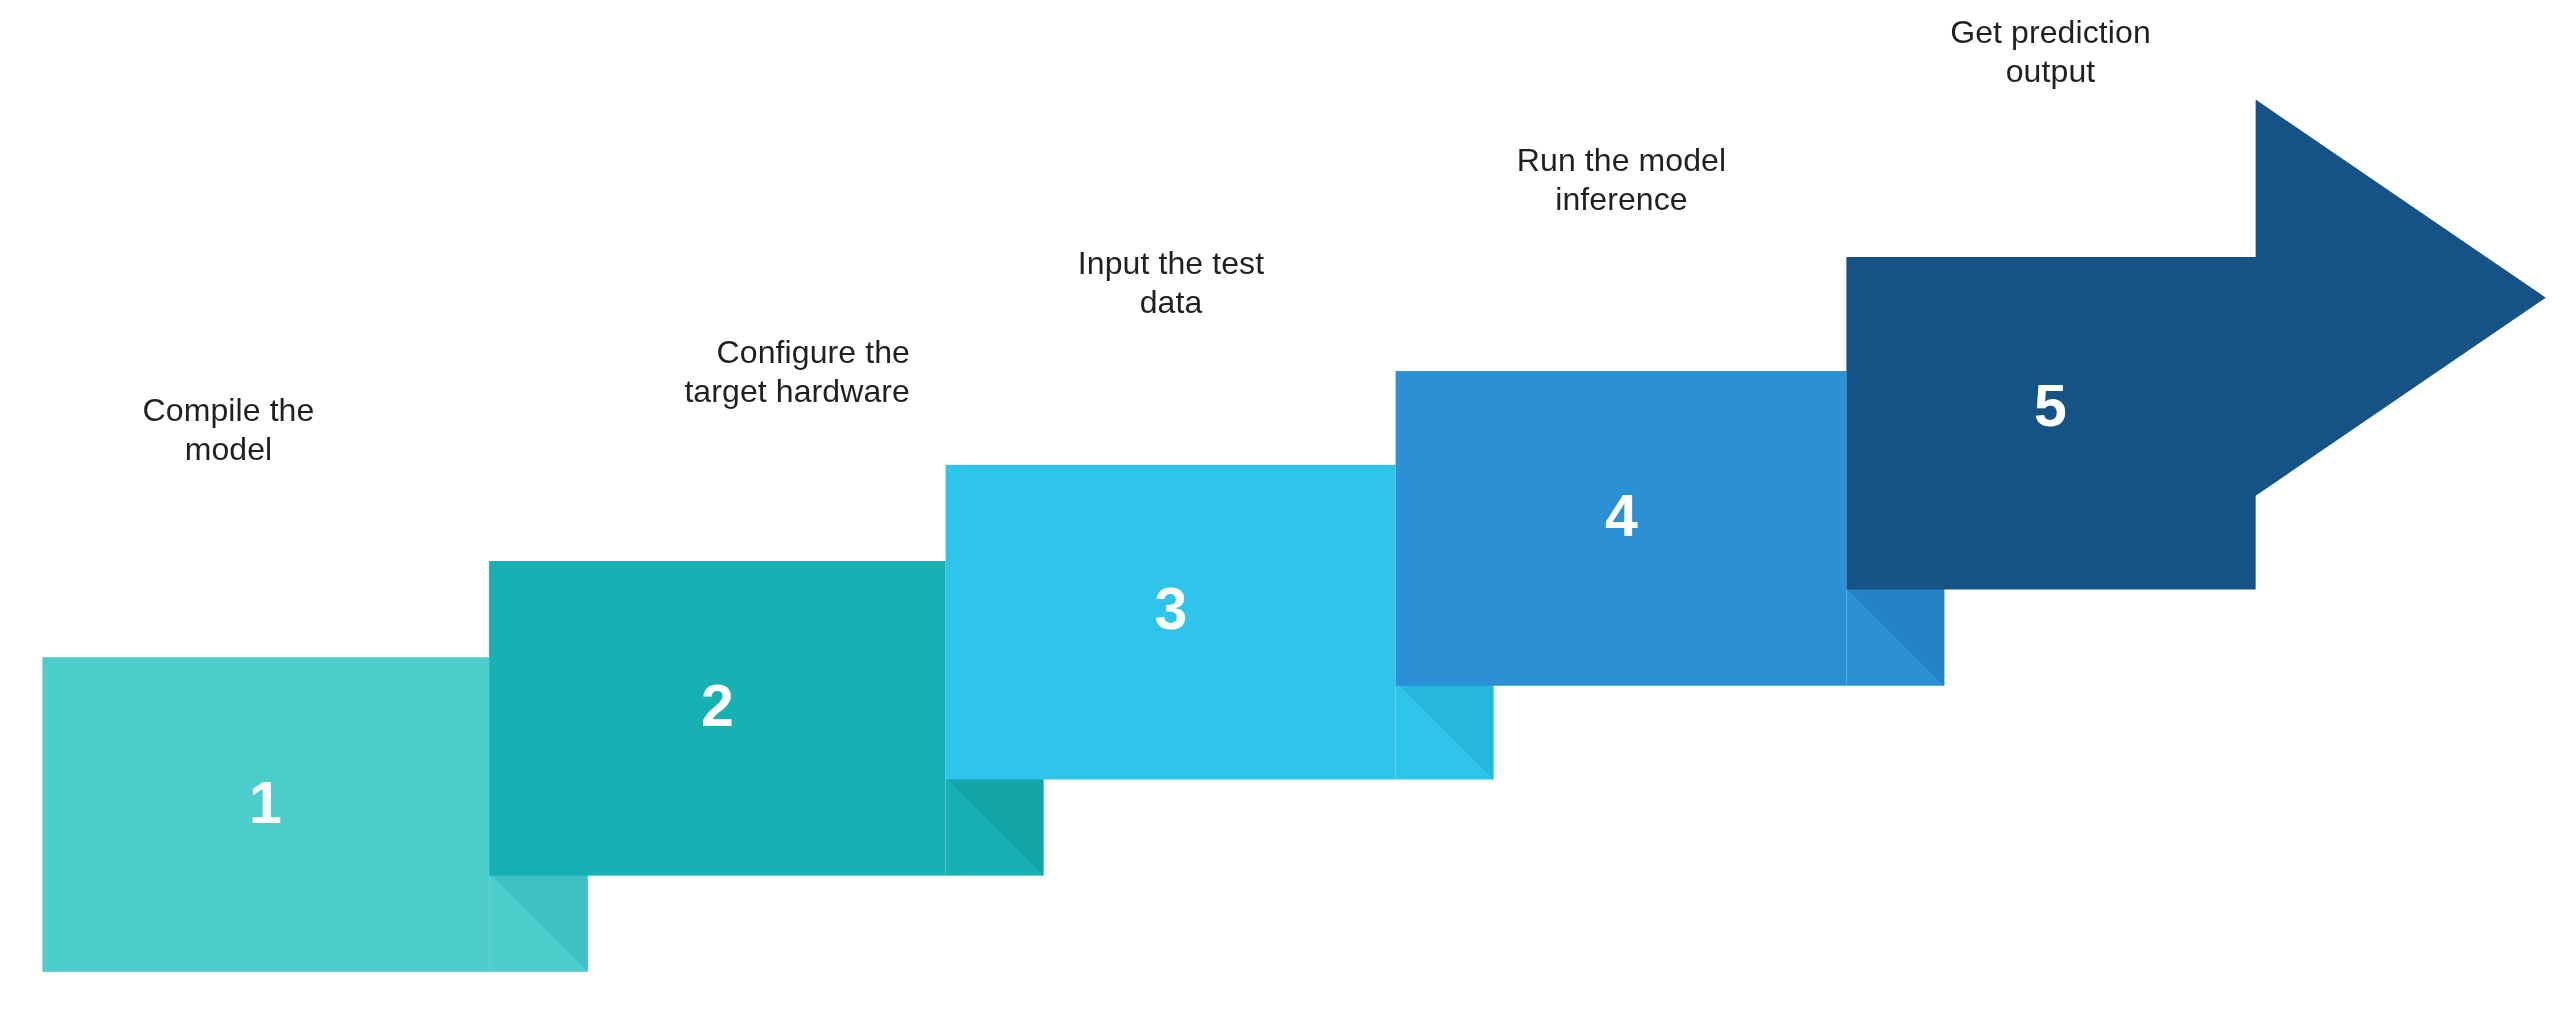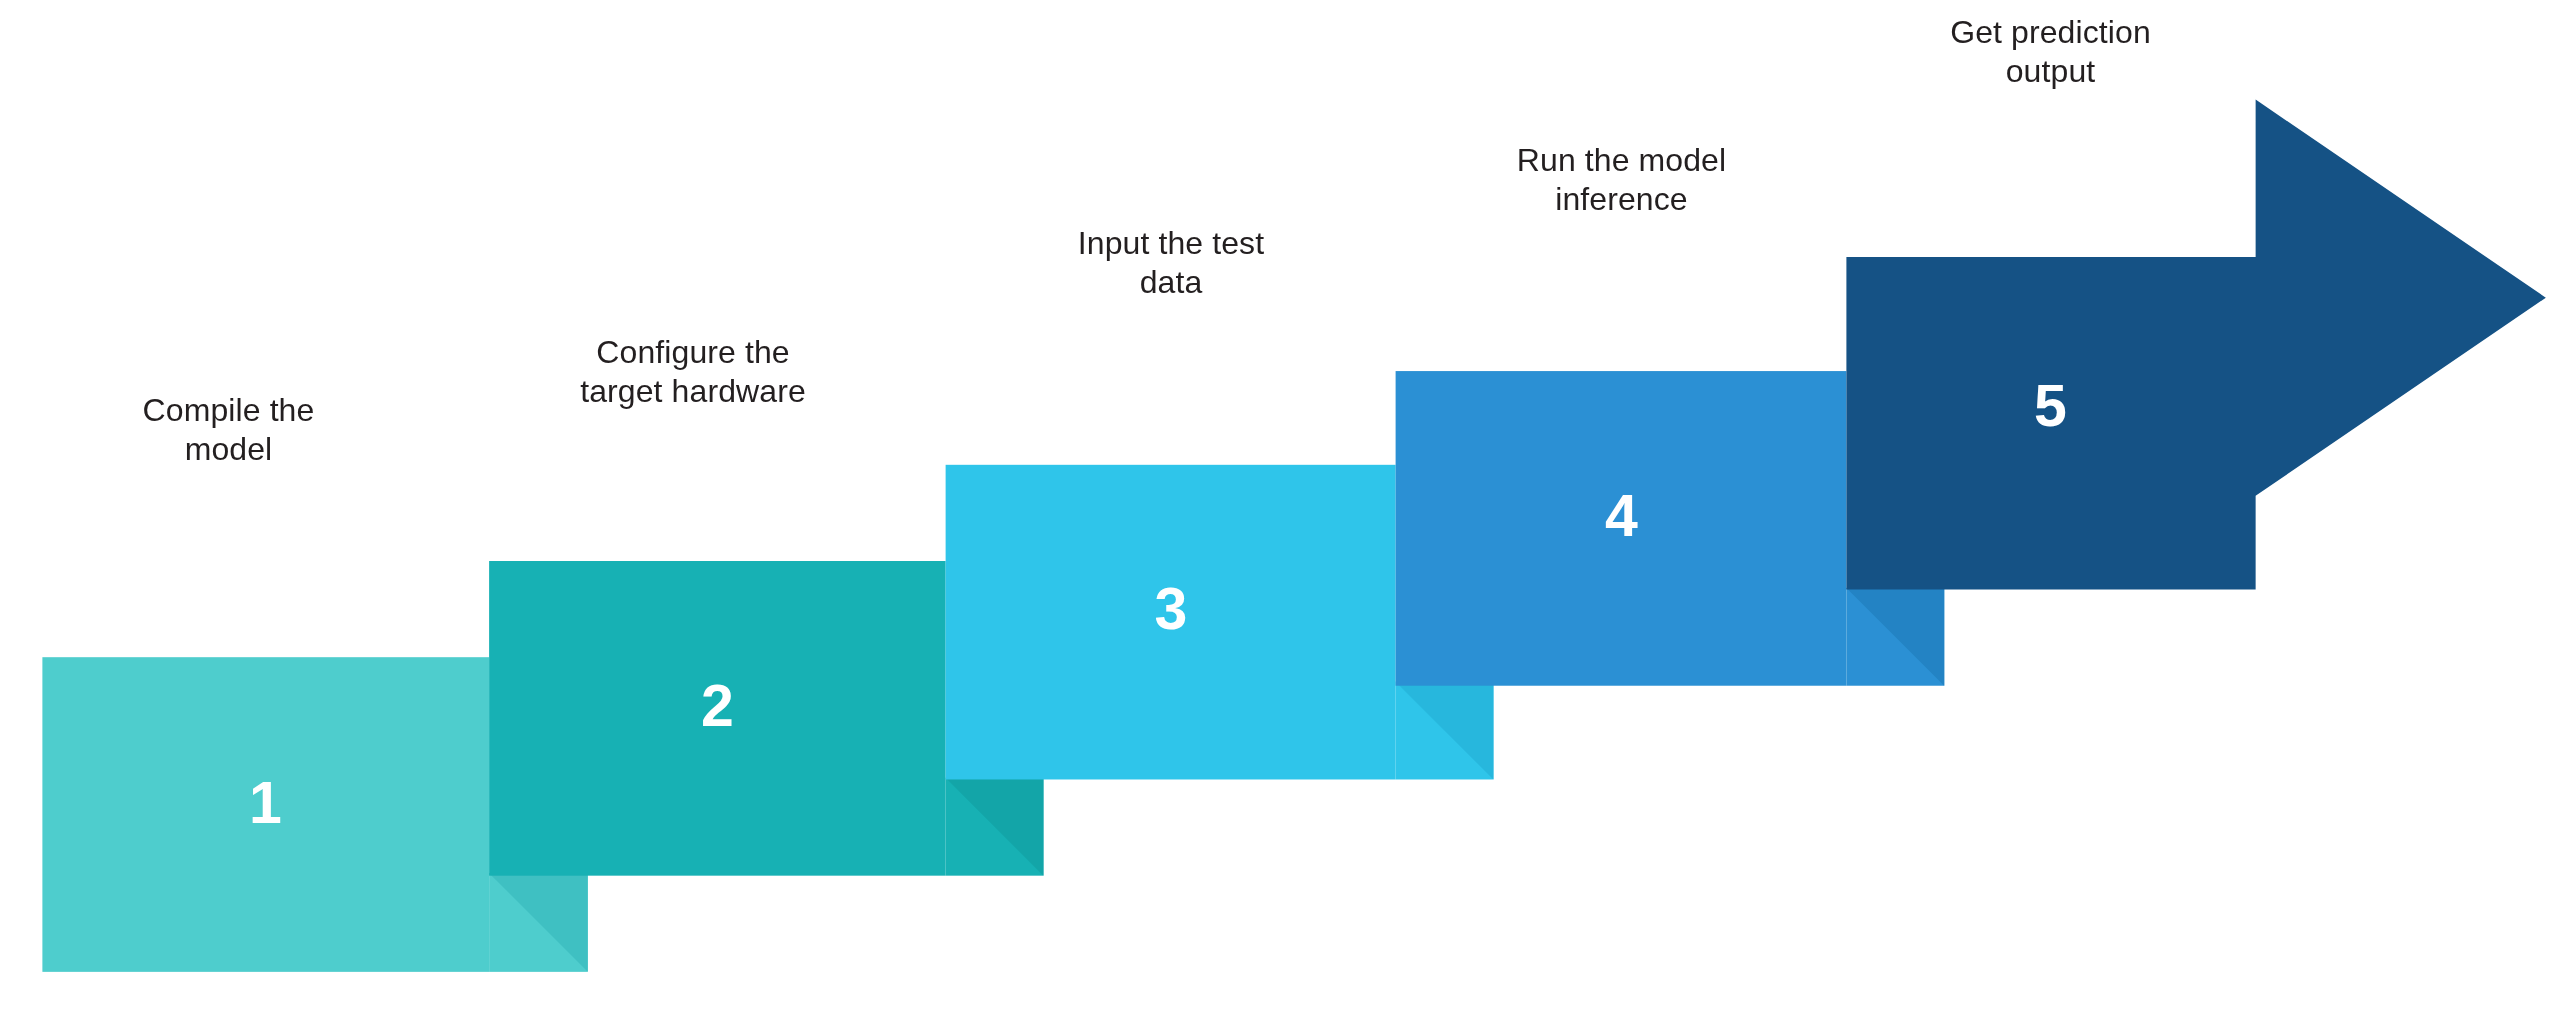--- a/index.html
+++ b/index.html
@@ -84,24 +84,24 @@
 
     <g>
       <polygon points="2265,315 2767,315 2767,122 3123,365 2767,608 2767,723 2265,723" fill="#155285"></polygon>
     </g>
 
   </svg>
 
   <div class="step-caption" style="left:49px; top:391px; width:359px;">Compile the
 model</div>
 
-  <div class="step-caption" style="left:489px; top:333px; width:408px;">Configure the
+  <div class="step-caption" style="left:502px; top:333px; width:408px;text-align:right;">Configure the
 target hardware</div>
 
-  <div class="step-caption" style="left:946px; top:224px; width:450px;">Input the test
+  <div class="step-caption" style="left:946px; top:244px; width:450px;">Input the test
 data</div>
 
   <div class="step-caption" style="left:1396px; top:141px; width:451px;">Run the model
 inference</div>
 
   <div class="step-caption" style="left:1846px; top:13px; width:409px;">Get prediction
 output</div>
 
   <div class="step-number" style="left:42px; top:774px; width:447px;">1</div>
 

